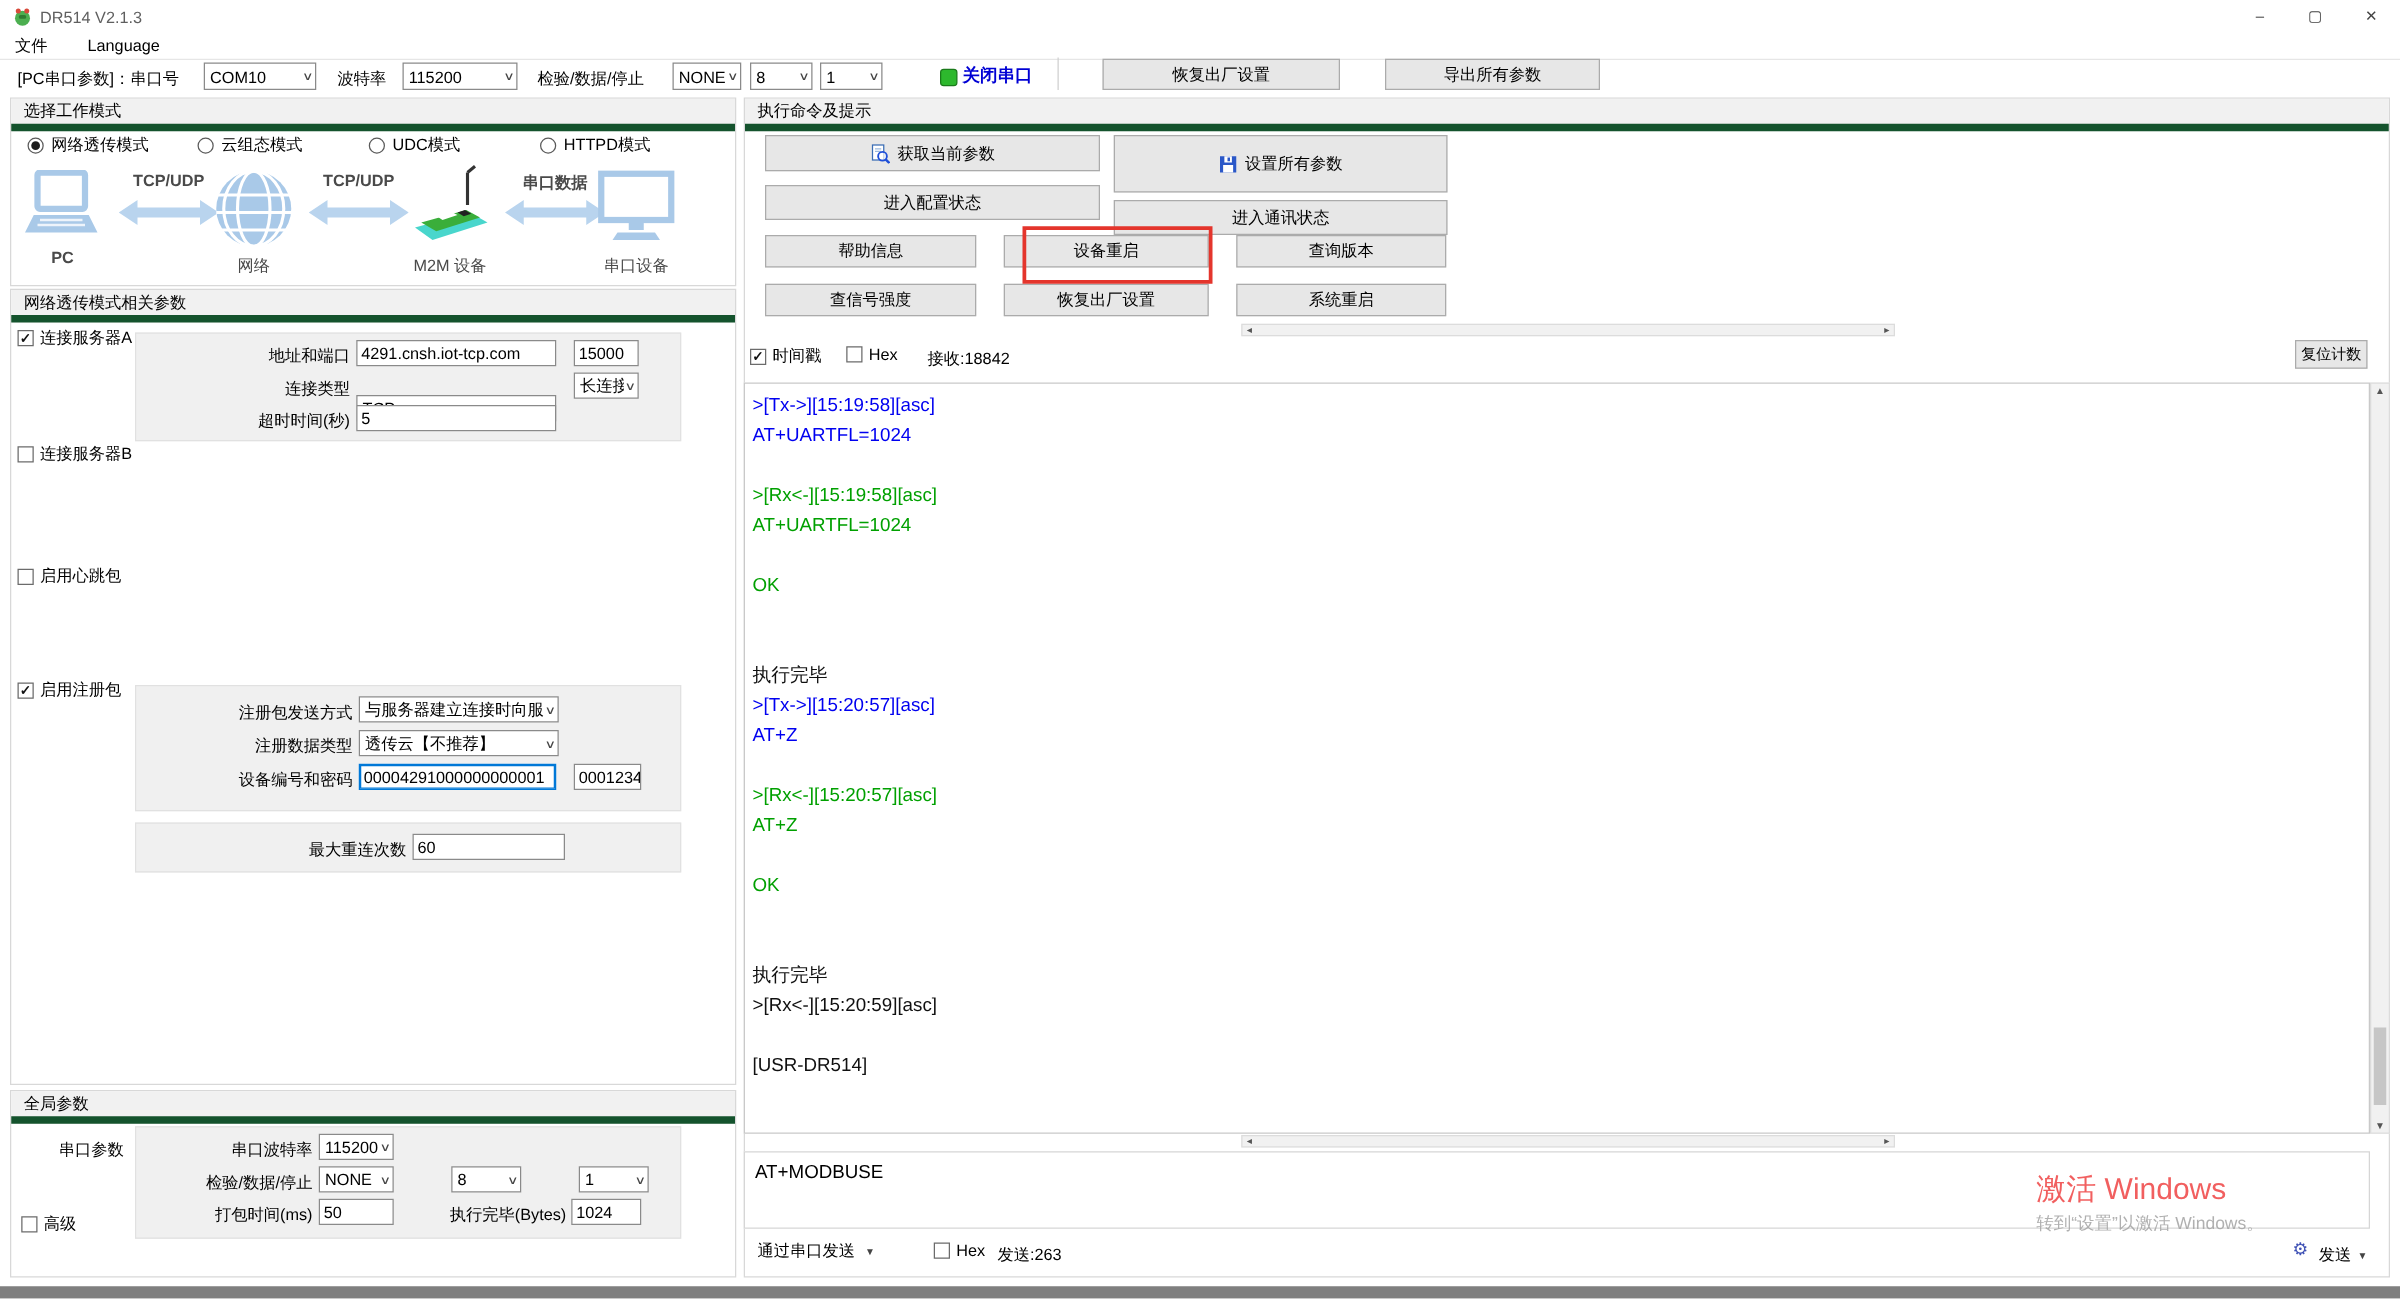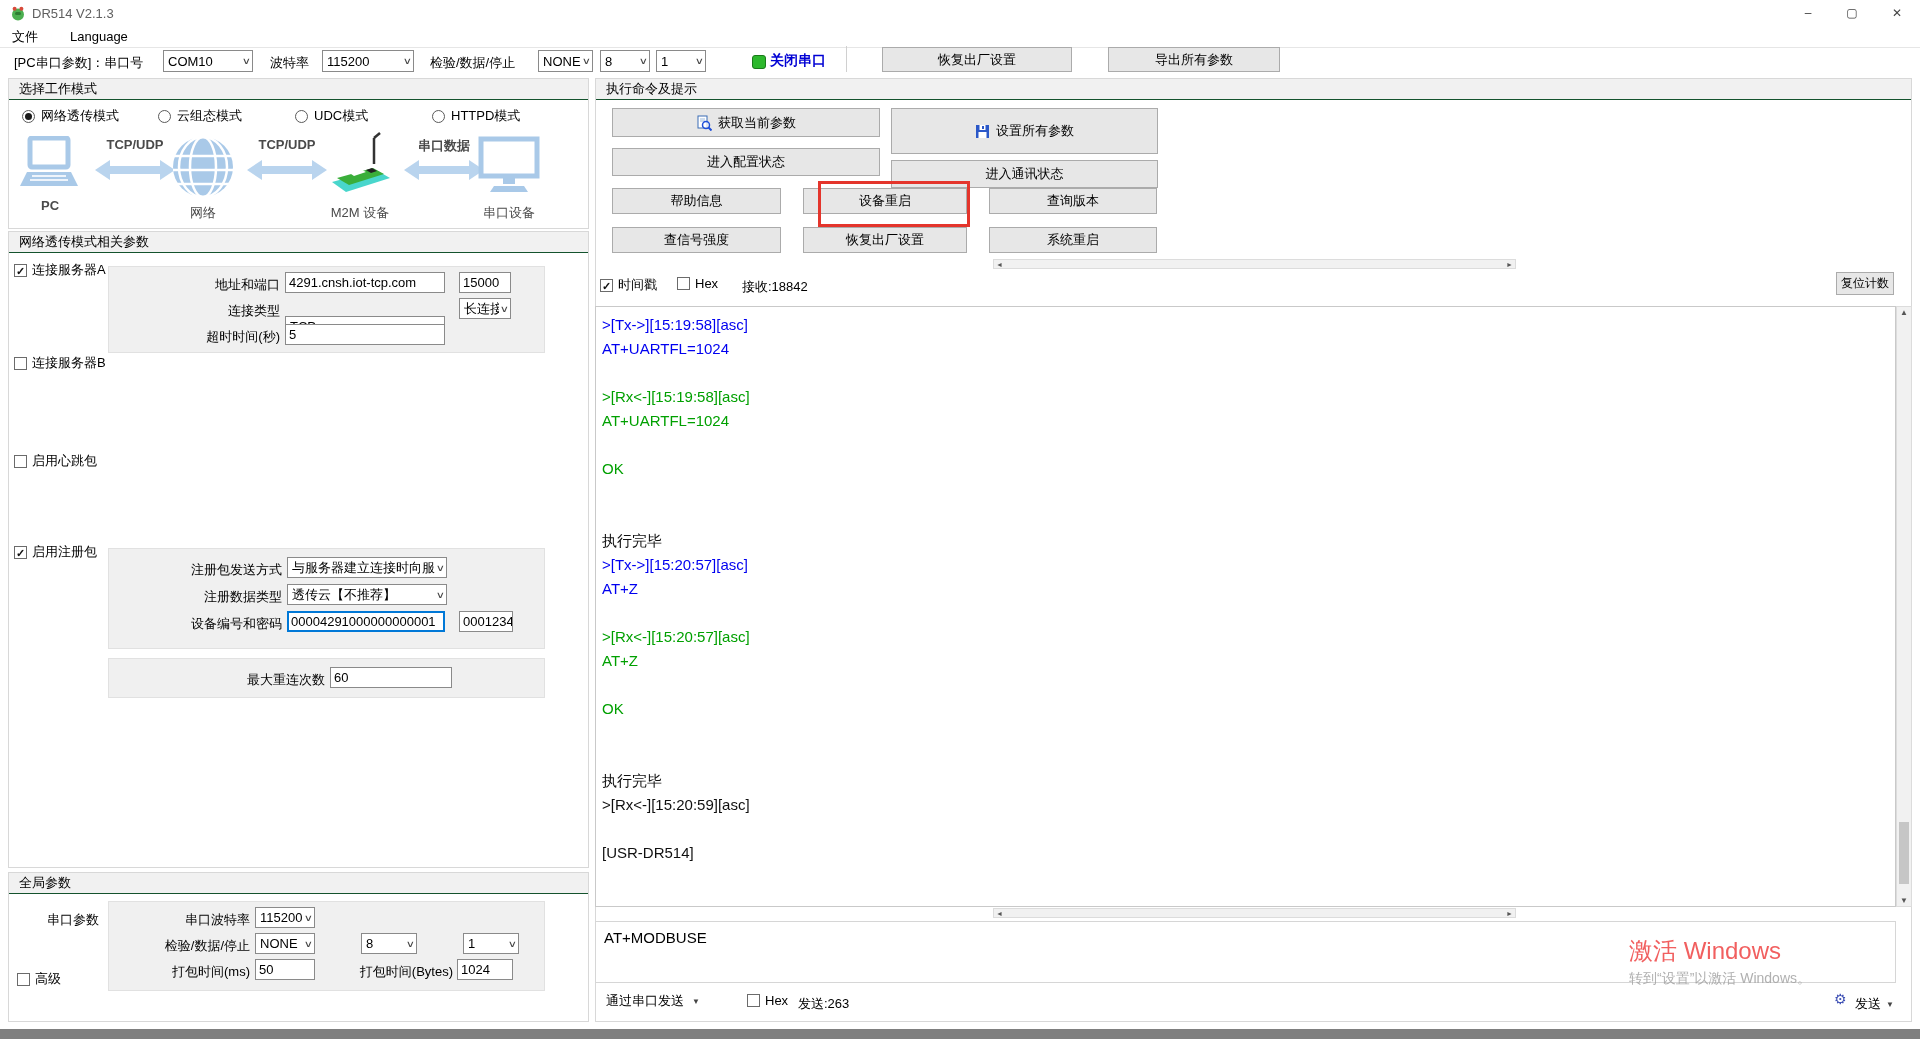--- a/index.html
+++ b/index.html
@@ -11,21 +11,21 @@
   .input{position:absolute;background:#fff;border:1px solid #8a8a8a;font-size:13px;
          padding:0 3px;display:flex;align-items:center;white-space:nowrap;overflow:hidden;box-sizing:border-box}
   .input.focus{border:1px solid #0078d7;box-shadow:0 0 0 1px #0078d7 inset}
   .combo{position:absolute;background:#fff;border:1px solid #8a8a8a;font-size:13px;
          padding:0 2px 0 4px;display:flex;align-items:center;box-sizing:border-box}
   .combo .val{flex:1;overflow:hidden;white-space:nowrap}
   .combo .arr{font-size:9px;color:#444;margin-left:2px;transform:scaleX(1.4)}
   .btn{position:absolute;background:#e7e7e7;border:1px solid #ababab;display:flex;align-items:center;
        justify-content:center;gap:6px;font-size:13px;box-sizing:border-box;cursor:default;white-space:nowrap}
   .group{position:absolute;border:1px solid #d8d8d8;box-sizing:border-box;background:transparent}
-  .group .hd{height:20px;line-height:20px;background:#f1f1f1;border-bottom:1px solid #14532d;padding-left:10px;font-size:13px}
+  .group .hd{height:20px;line-height:20px;background:#f1f1f1;border-bottom:6px solid #14532d;padding-left:10px;font-size:13px}
   .panel{position:absolute;background:#f0f0f0;border:1px solid #e1e1e1;box-sizing:border-box}
   .cb{position:absolute;display:flex;align-items:center;gap:5px;font-size:13px;white-space:nowrap}
   .cb .box{width:13px;height:13px;background:#fff;border:1px solid #6b6b6b;font-size:11px;line-height:12px;
            text-align:center;color:#111;font-weight:bold;box-sizing:border-box}
   .radio{position:absolute;display:flex;align-items:center;gap:6px;font-size:13px;white-space:nowrap}
   .radio .ring{width:13px;height:13px;border:1px solid #5a5a5a;border-radius:50%;background:#fff;position:relative;box-sizing:border-box}
   .radio.on .ring::after{content:"";position:absolute;left:2px;top:2px;right:2px;bottom:2px;background:#1a1a1a;border-radius:50%}
   .diag-lbl{position:absolute;font-size:13px;color:#4a4a4a;text-align:center;font-weight:bold;white-space:nowrap}
   .node-lbl{position:absolute;font-size:13px;color:#4a4a4a;text-align:center;white-space:nowrap}
   .logarea{position:absolute;background:#fff;border:1px solid #c9c9c9;box-sizing:border-box;overflow:hidden}
@@ -253,21 +253,21 @@
   <div class="combo" style="left:361px;top:933px;width:56px;height:21px">
     <span class="val">8</span>
     <span class="arr">∨</span>
   </div>
   <div class="combo" style="left:463px;top:933px;width:56px;height:21px">
     <span class="val">1</span>
     <span class="arr">∨</span>
   </div>
   <span class="lbl rl" style="left:130px;top:963px;width:120px">打包时间(ms)</span>
   <div class="input" style="left:255px;top:959px;width:60px;height:21px">50</div>
-  <span class="lbl rl" style="left:350px;top:963px;width:103px">打包时间(Bytes)</span>
+  <span class="lbl rl" style="left:350px;top:963px;width:103px">执行完毕(Bytes)</span>
   <div class="input" style="left:457px;top:959px;width:56px;height:21px">1024</div>
   <div class="cb" style="left:17px;top:970px">
     <span class="box"></span>
     <span>高级</span>
   </div>
 
   <div class="btn" style="left:612px;top:108px;width:268px;height:29px">
     <svg width="16" height="16" viewBox="0 0 16 16">
       <rect x="2" y="1" width="9" height="12" fill="#fff" stroke="#3a6db5"></rect>
       <line x1="4" y1="4" x2="9" y2="4" stroke="#9bb9dd"></line>

